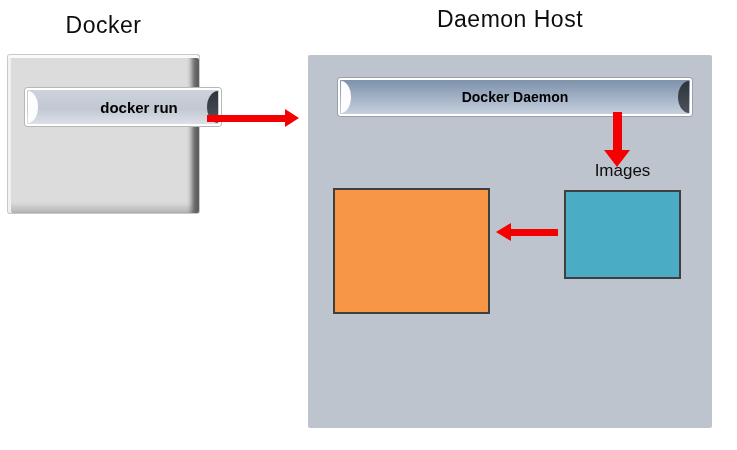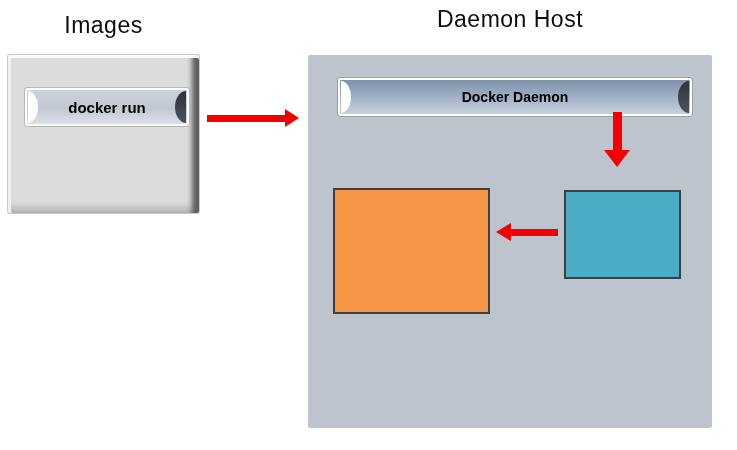--- a/index.html
+++ b/index.html
@@ -47,20 +47,21 @@
   }
   .gloss .crescent-right{
     position:absolute;right:1px;top:1px;bottom:1px;width:11px;
     background:linear-gradient(180deg,#2e333b,#4d535c);
     border-radius:100% 0 0 100% / 50% 0 0 50%;
   }
   .docker-run-btn{
     left:25px;top:88px;width:160px;height:34px;font-size:15px;
     background:linear-gradient(180deg,#cdd2db 0%,#c2c8d3 55%,#dce0e8 100%);
     box-shadow:0 0 0 1px #b7b7b7;
+    padding-left:32px;
   }
   .daemon-bar{
     left:338px;top:78px;width:350px;height:34px;font-size:14px;
     background:linear-gradient(180deg,#7e92ab 0%,#9dadc2 45%,#c7d1de 100%);
     box-shadow:0 0 0 1px #9aa0aa;
   }
 
   
   .box{position:absolute;border:2px solid #3f3f3f;box-sizing:border-box;}
   .container-box{left:333px;top:188px;width:157px;height:126px;background:#f79646;}
@@ -74,21 +75,21 @@
   .a2-stem{left:613px;top:112px;width:9px;height:38px;}
   .a2-head{left:604px;top:150px;border-left:13.5px solid transparent;border-right:13.5px solid transparent;border-top:17px solid #f40000;}
   .a3-stem{left:511px;top:229px;width:47px;height:7px;}
   .a3-head{left:496px;top:223px;border-top:9.5px solid transparent;border-bottom:9.5px solid transparent;border-right:15px solid #f40000;}
 </style>
 </head>
 <body>
 
 <div id="stage">
 
-  <div class="title" style="left:8px;top:12px;width:191px;">Images</div>
+  <div class="title" style="left:8px;top:12px;width:191px;">Docker</div>
   <div class="title" style="left:308px;top:6px;width:404px;">Daemon Host</div>
 
   <div class="panel client-panel">
     <div class="gloss docker-run-btn" style="left:17px;top:33px;position:absolute;">
       <span class="crescent-left"></span>
       <span>docker run</span>
       <span class="crescent-right"></span>
     </div>
   </div>
 
@@ -99,20 +100,21 @@
 
   <div class="gloss daemon-bar">
     <span class="crescent-left"></span>
     <span>Docker Daemon</span>
     <span class="crescent-right"></span>
   </div>
 
   <div class="stem a2-stem"></div>
   <div class="head a2-head"></div>
 
+  <div class="small-label" style="left:564px;top:161px;width:117px;">Images</div>
 
   <div class="box container-box" style="background-color: rgb(247, 150, 70);"></div>
   <div class="box images-box" style="background-color: rgb(75, 172, 198);"></div>
 
   <div class="stem a3-stem"></div>
   <div class="head a3-head"></div>
 
 </div>
 
 </body></html>

